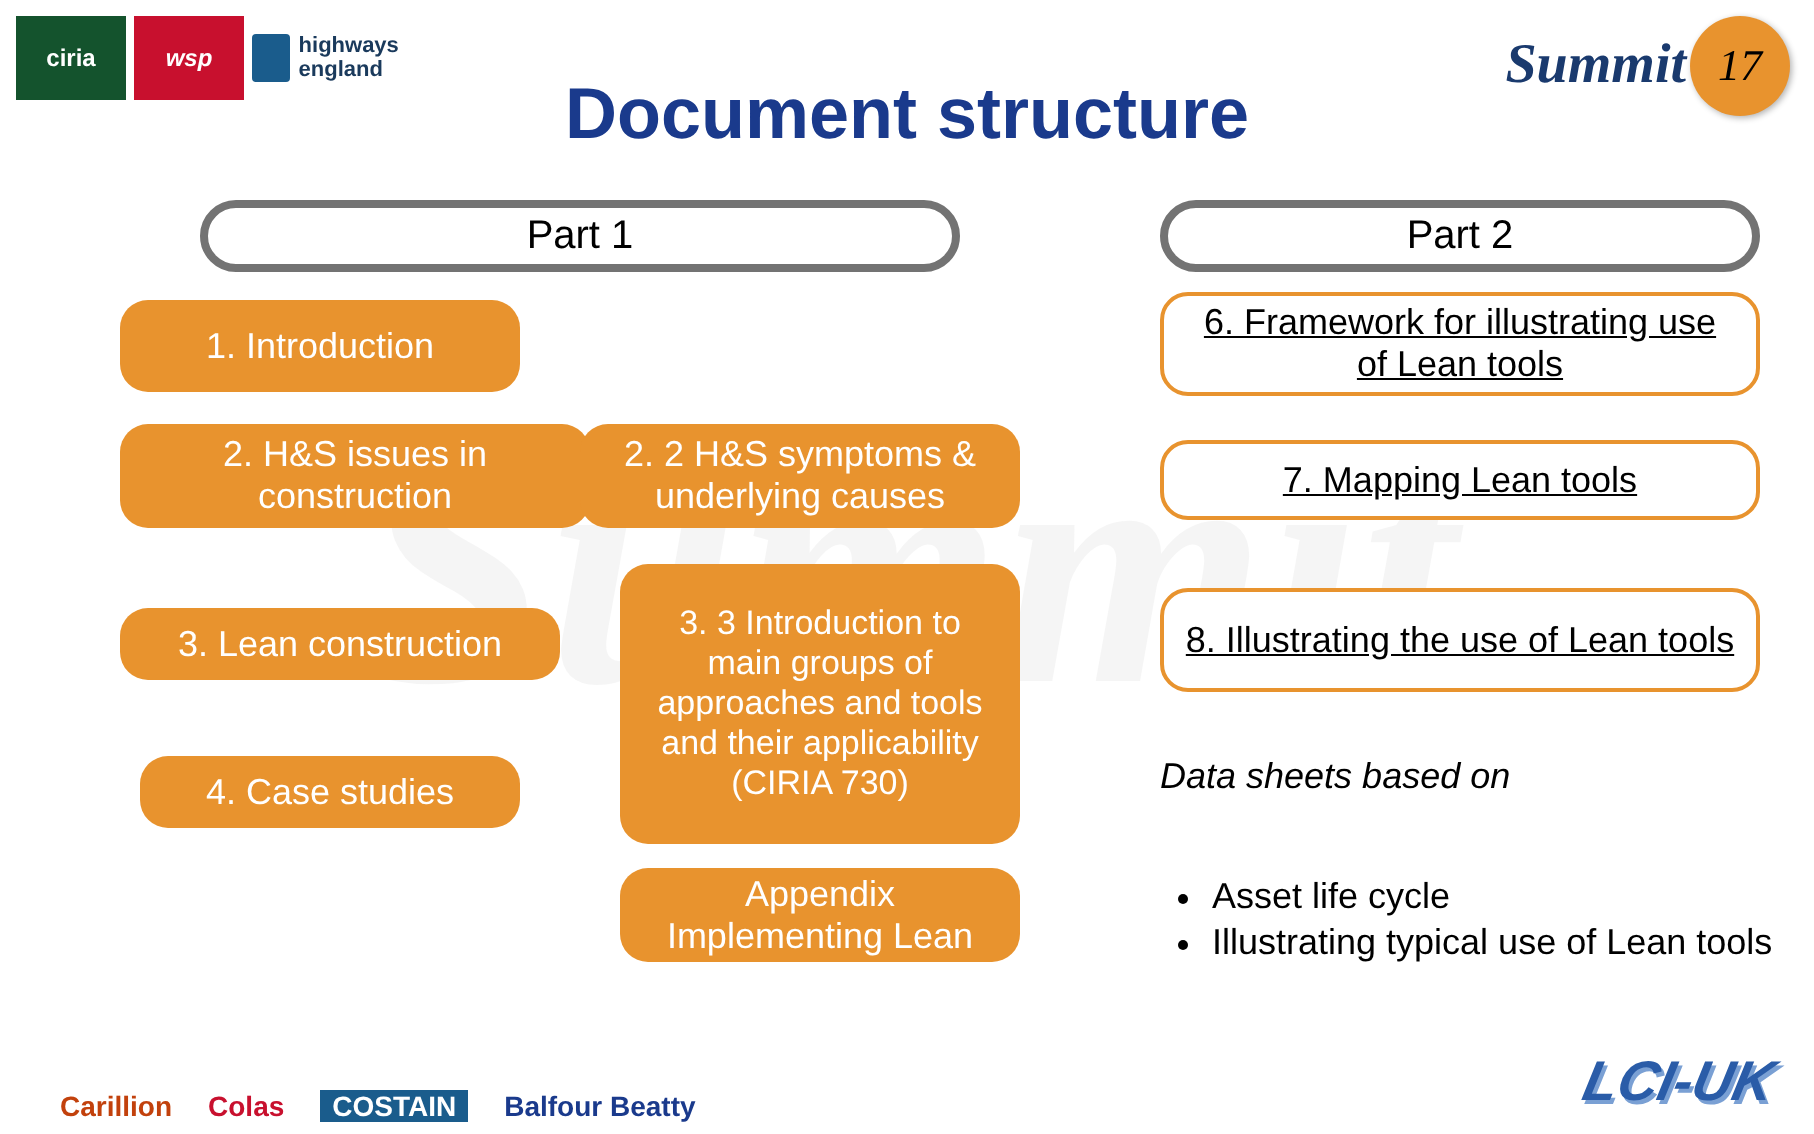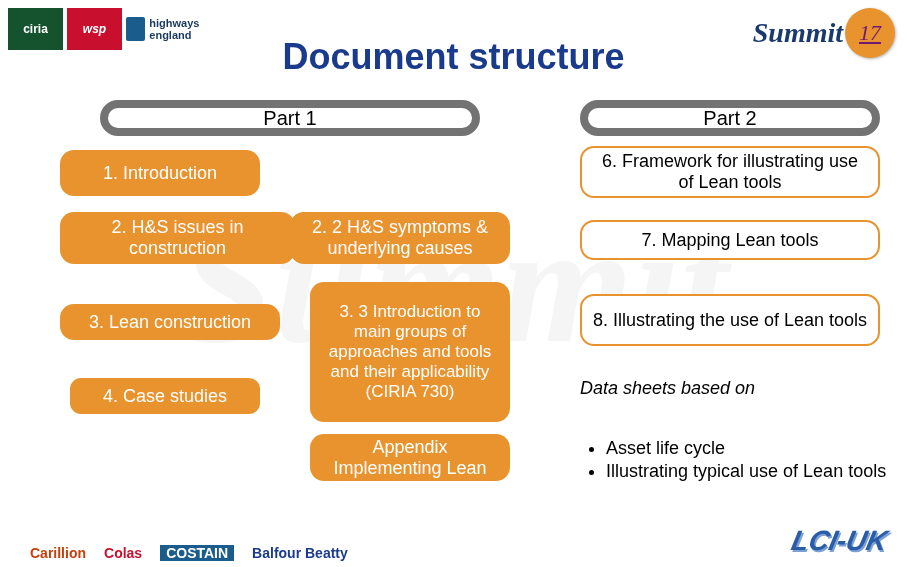--- a/index.html
+++ b/index.html
@@ -45,45 +45,44 @@
   .logo-he { width:100px; color:#1a3a5c; font-size:11px; display:flex; gap:4px; align-items:center; }
   .he-swoosh { width:24px; height:24px; background:#1a5c8c; border-radius:2px; }
   .summit-logo {
     position: absolute;
     top: 8px; right: 12px;
     display:flex; align-items:center; gap:2px;
     z-index:2;
   }
   .summit-circle {
     width:50px; height:50px; border-radius:50%;
-    background:#e8932e; color:#701a75;
+    background:#e8932e; color:#000000;
     display:flex; align-items:center; justify-content:center;
     font-style:italic; font-size:22px; font-family: Georgia, serif;
     box-shadow: 1px 1px 3px rgba(0,0,0,0.3);
-    text-decoration: underline;
   }
   .summit-text { font-family: Georgia, serif; font-style:italic; font-size:28px; color:#1a3a6e; font-weight:bold; }
   .title {
     position:absolute;
     top: 36px; left:0; right:0;
     text-align:center;
     font-size: 36px;
     font-weight: bold;
     color: #1a3a8c;
     z-index:2;
   }
   .content {
     position:absolute;
     top:100px; left:60px; right:30px; bottom:60px;
     z-index:2;
   }
   .part-header {
     position:absolute;
     height:36px;
-    border:8px solid #737373;
+    border:4px solid #737373;
     border-radius:18px;
     background:#fff;
     display:flex; align-items:center; justify-content:center;
     font-size:20px; color:#000;
   }
   .part1-header { top:0; left:40px; width:380px; }
   .part2-header { top:0; left:520px; width:300px; }
   .obox {
     position:absolute;
     background:#e8932e;
@@ -97,20 +96,21 @@
   .wbox {
     position:absolute;
     background:#fff;
     border:2px solid #e8932e;
     border-radius:14px;
     display:flex; align-items:center; justify-content:center;
     text-align:center;
     font-size:18px;
     padding:4px 10px;
     color:#000;
+    text-decoration:underline;
   }
   .notes {
     position:absolute;
     left:520px; top:278px; width:320px;
     font-size:18px; color:#000;
   }
   .notes .italic { font-style: italic; margin-bottom:10px; }
   .notes ul { list-style: disc; padding-left: 26px; margin-top: 39px; }
   .notes li { margin-bottom:2px; }
   .bottom-logos {
@@ -152,21 +152,21 @@
 <div class="content">
 
   <div class="part-header part1-header">Part 1</div>
   <div class="part-header part2-header">Part 2</div>
 
   <div class="obox" style="top:50px; left:0; width:200px; height:46px;">1. Introduction</div>
   <div class="obox" style="top:112px; left:0; width:235px; height:52px;">2. H&amp;S issues in construction</div>
   <div class="obox" style="top:112px; left:230px; width:220px; height:52px;">2. 2 H&amp;S symptoms &amp; underlying causes</div>
   <div class="obox" style="top:204px; left:0; width:220px; height:36px; font-size:18px;">3. Lean construction</div>
   <div class="obox" style="top:182px; left:250px; width:200px; height:140px; font-size:17px;">3. 3 Introduction to main groups of approaches and tools and their applicability (CIRIA 730)</div>
-  <div class="obox" style="top:278px; left:10px; width:190px; height:36px;border-radius:11px;">4. Case studies</div>
+  <div class="obox" style="top:278px; left:10px; width:190px; height:36px;">4. Case studies</div>
   <div class="obox" style="top:334px; left:250px; width:200px; height:47px;">Appendix Implementing Lean</div>
 
   <div class="wbox" style="top:46px; left:520px; width:300px; height:52px;">6. Framework for illustrating use of Lean tools</div>
   <div class="wbox" style="top:120px; left:520px; width:300px; height:40px;">7. Mapping Lean tools</div>
   <div class="wbox" style="top:194px; left:520px; width:300px; height:52px;">8. Illustrating the use of Lean tools</div>
 
   <div class="notes">
     <div class="italic">Data sheets based on</div>
     <ul>
       <li>Asset life cycle</li>

